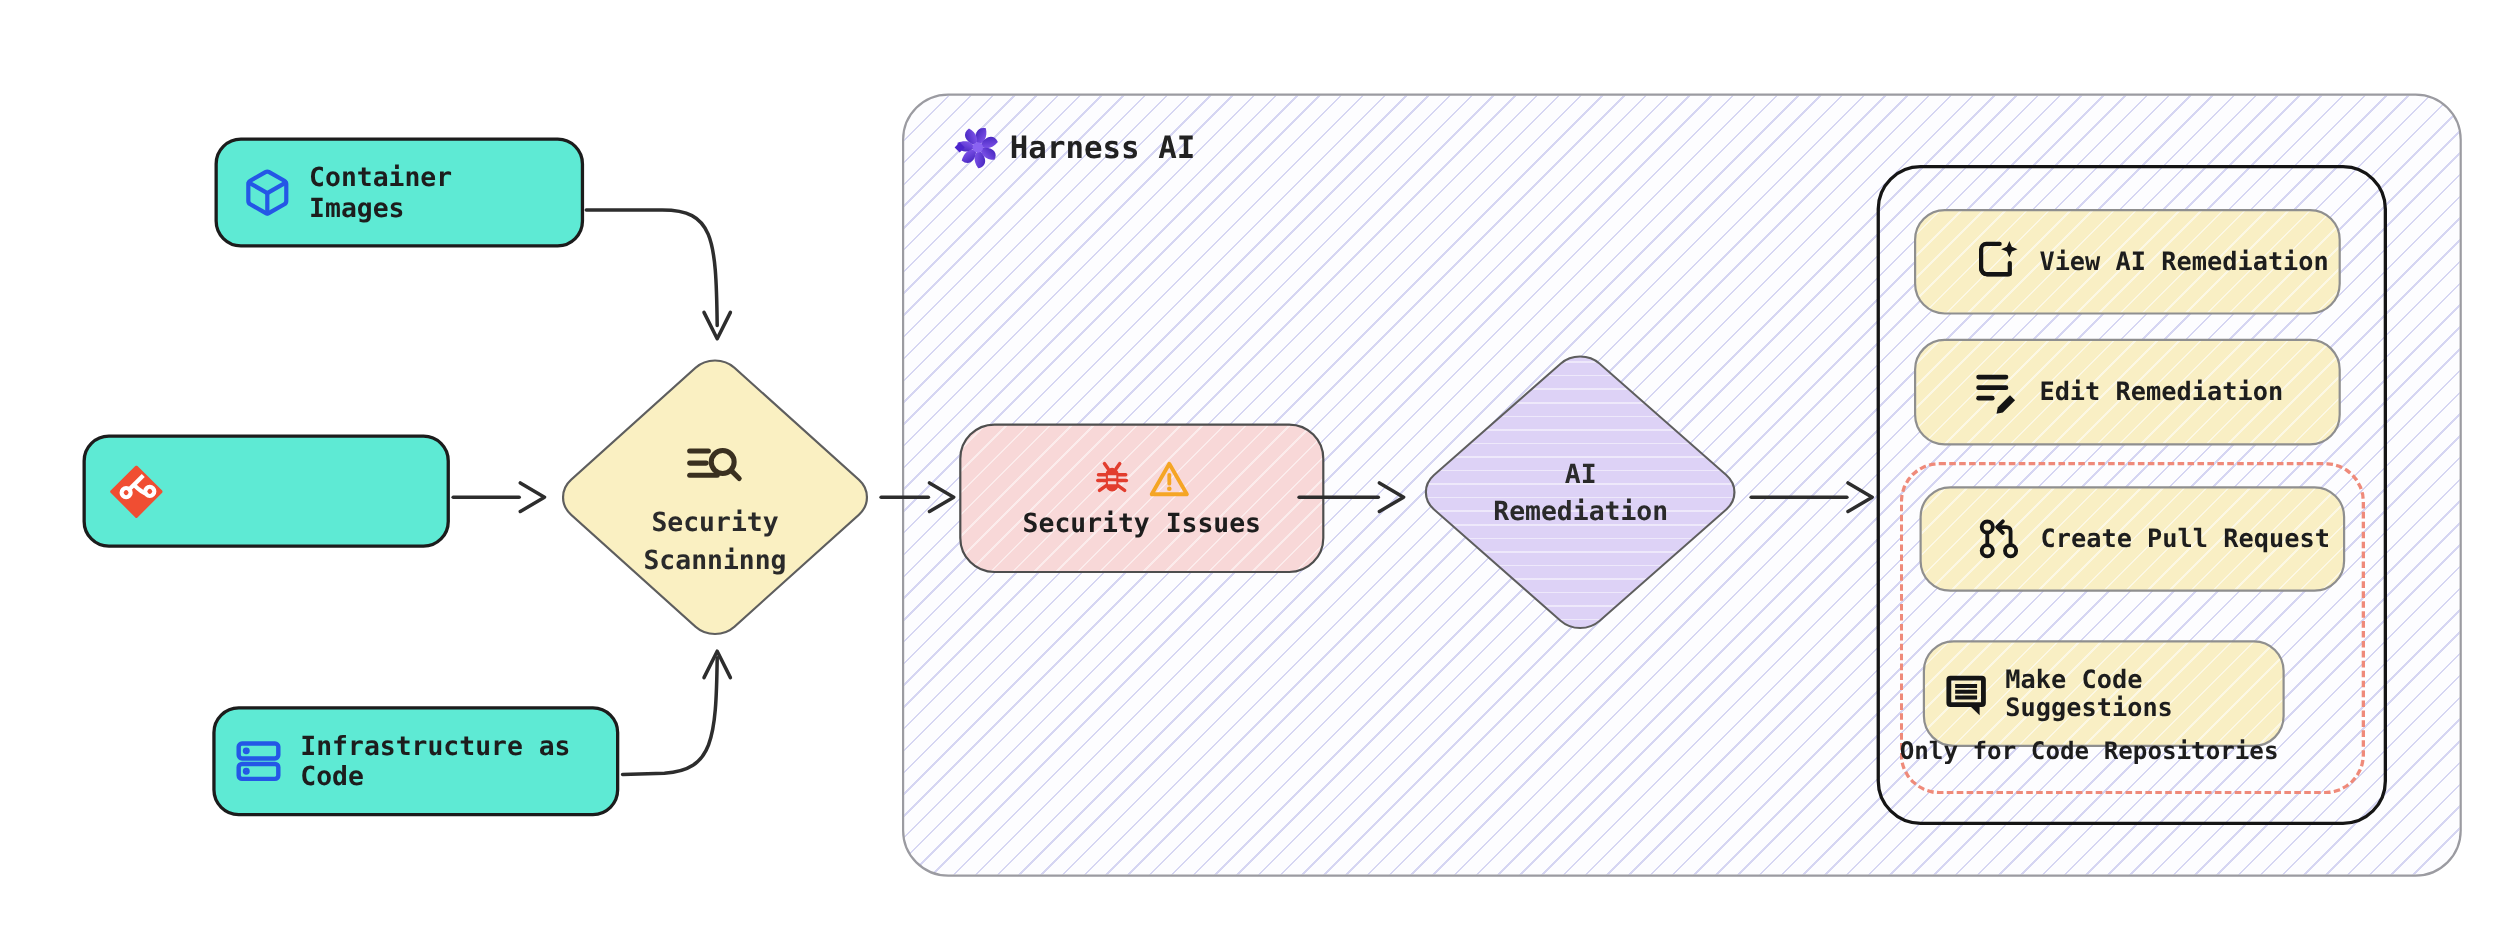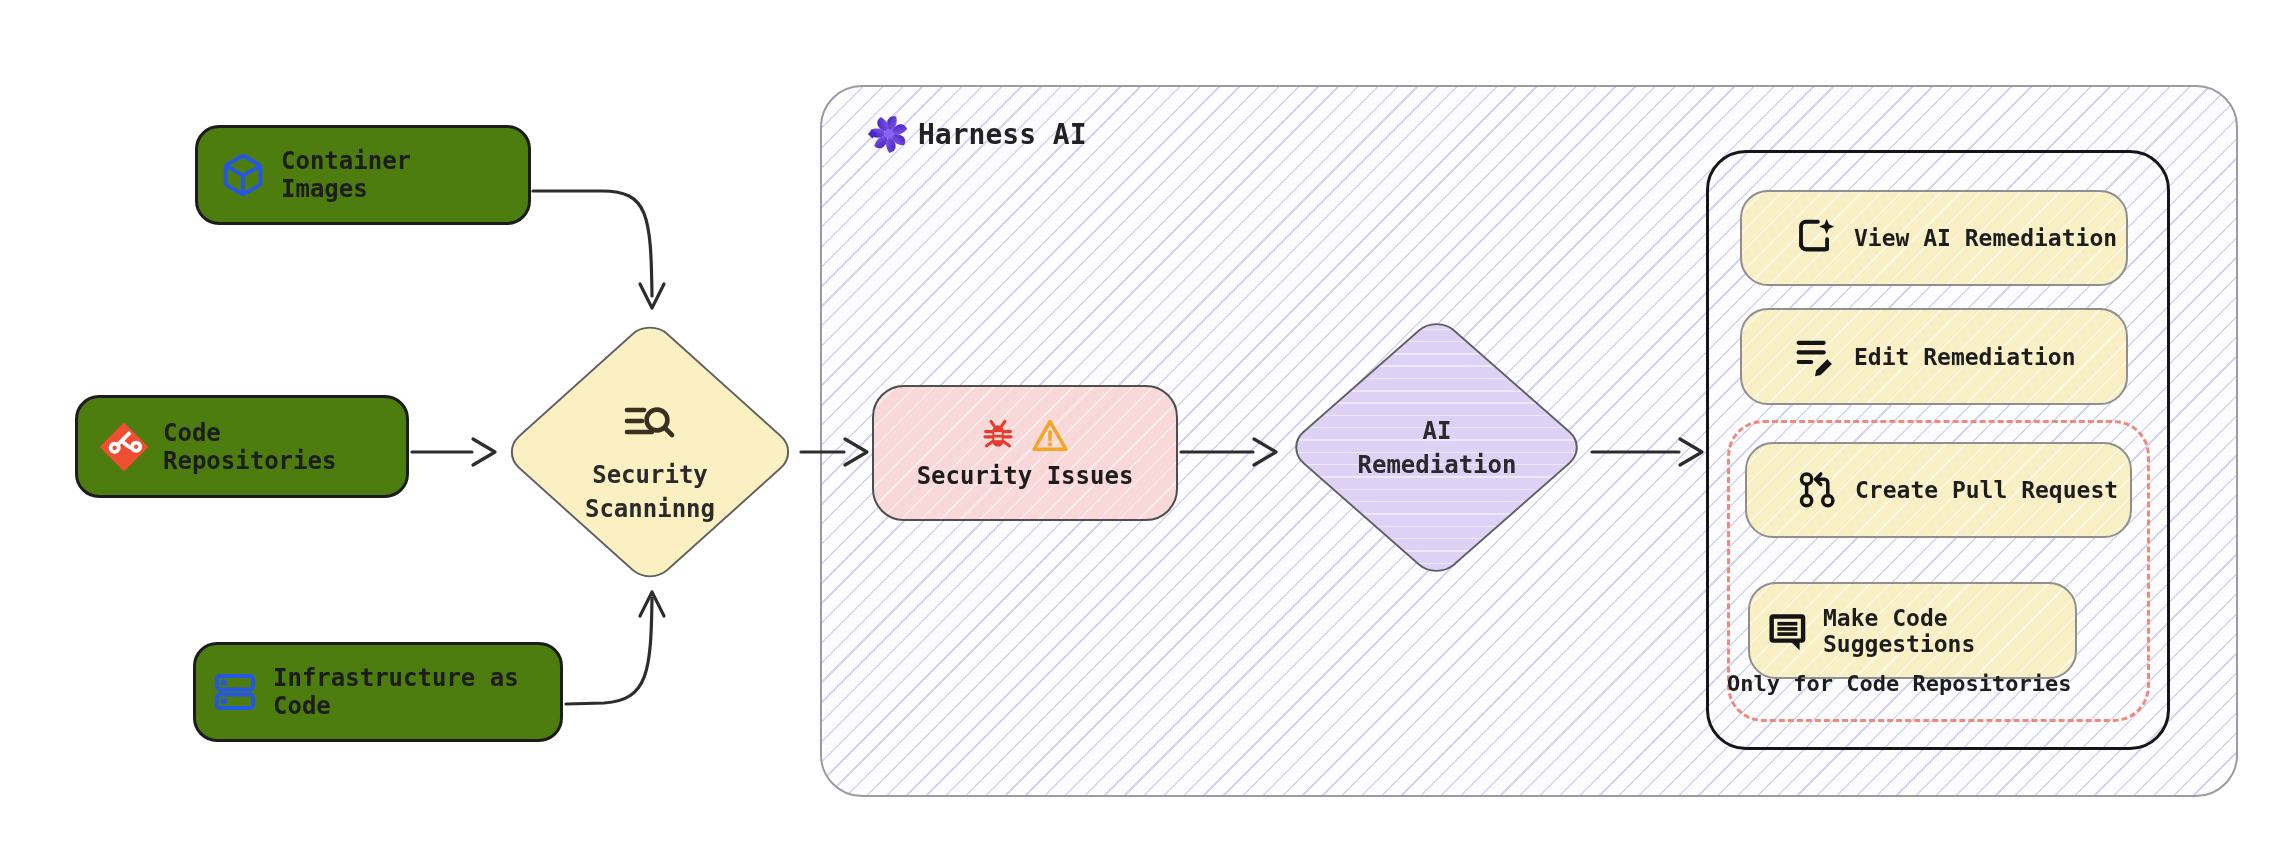--- a/index.html
+++ b/index.html
@@ -12,41 +12,41 @@
     position:absolute;left:820px;top:85px;width:1418px;height:712px;
     border:2.5px solid #9b9ba1;border-radius:42px;
     background:repeating-linear-gradient(135deg,rgba(150,150,222,.38) 0 1.6px,transparent 1.6px 14px),#fdfdff;
     box-sizing:border-box;
   }
   .harness-label{position:absolute;left:866px;top:112px;display:flex;align-items:center;gap:8px;}
   .harness-label .txt{font-size:28px;font-weight:bold;color:#222;}
   
   .srcbox{
     position:absolute;display:flex;align-items:center;gap:15px;box-sizing:border-box;
-    background:#4d7c0f;border:3px solid #1c1c1c;border-radius:24px;padding:0 20px 0 22px;
+    background:#5eead4;border:3px solid #1c1c1c;border-radius:24px;padding:0 20px 0 22px;
     font-size:24px;font-weight:bold;
   }
   .box-containers{left:195px;top:125px;width:336px;height:100px;}
   .box-repos{left:75px;top:395px;width:334px;height:103px;}
   .box-infra{left:193px;top:642px;width:370px;height:100px;padding-left:16px;}
   
   .dwrap{position:absolute;}
   .dshape{position:absolute;box-sizing:border-box;border:2.5px solid #5e5e5e;border-radius:26px;}
   .scan-wrap{left:500px;top:317px;width:300px;height:270px;}
   .scan-wrap .dshape{left:44px;top:29px;width:212px;height:212px;transform:scale(1,.9) rotate(45deg);background:#faf0c2;}
   .ai-wrap{left:1285px;top:314px;width:304px;height:268px;}
   .ai-wrap .dshape{left:44px;top:26px;width:215px;height:215px;transform:scale(1,.88) rotate(45deg);
     background:repeating-linear-gradient(135deg,rgba(255,255,255,.5) 0 1.6px,transparent 1.6px 14px),#ddd2f6;}
   .dlabel{position:absolute;inset:0;display:flex;flex-direction:column;align-items:center;justify-content:center;
     text-align:center;font-size:24px;font-weight:bold;line-height:34px;color:#2a2a2a;}
   .scan-wrap .dlabel{padding-top:26px;}
   .scan-wrap .dlabel svg{margin-bottom:14px;}
   
   .issues{
-    position:absolute;left:872px;top:385px;width:306px;height:136px;box-sizing:border-box;
+    position:absolute;left:872px;top:385px;width:332px;height:136px;box-sizing:border-box;
     border:2.5px solid #4e4e4e;border-radius:32px;
     background:repeating-linear-gradient(135deg,rgba(255,255,255,.5) 0 1.6px,transparent 1.6px 14px),#f8d8d8;
     display:flex;flex-direction:column;align-items:center;justify-content:center;gap:6px;
   }
   .issues .icons{display:flex;align-items:center;gap:12px;}
   .issues .txt{font-size:24px;font-weight:bold;}
   
   .panel{position:absolute;left:1706px;top:150px;width:464px;height:600px;box-sizing:border-box;
     border:3.5px solid #151515;border-radius:40px;}
   .abtn{
@@ -111,21 +111,20 @@
   <div class="srcbox box-repos">
     <svg class="icon" width="48" height="48" viewBox="0 0 24 24">
       <path d="M12 .8 23.2 12 12 23.2 .8 12 Z" fill="#f04e32" stroke="#f04e32" stroke-width="1.4" stroke-linejoin="round"></path>
       <g transform="rotate(45 12 12)" stroke="#ffffff" stroke-width="1.9" fill="none">
         <line x1="9" y1="4.6" x2="9" y2="13"></line>
         <path d="M9 10.6 C12 10.6 15.2 10 15.8 9.4"></path>
         <circle cx="9" cy="15.6" r="2.05" fill="#f04e32"></circle>
         <circle cx="16.2" cy="7.6" r="2.05" fill="#f04e32"></circle>
       </g>
     </svg>
-    <span>Code Repositories</span>
   </div>
 
   <div class="srcbox box-infra">
     <svg class="icon" width="46" height="46" viewBox="0 0 24 24">
       <g stroke="#2457e6" stroke-width="2.1" fill="none" stroke-linecap="round">
         <rect x="2.6" y="3.6" width="18.8" height="7.1" rx="1.6"></rect>
         <rect x="2.6" y="13.3" width="18.8" height="7.1" rx="1.6"></rect>
         <circle cx="6.2" cy="7.1" r="0.6" fill="#2457e6"></circle>
         <circle cx="6.2" cy="16.8" r="0.6" fill="#2457e6"></circle>
       </g>

